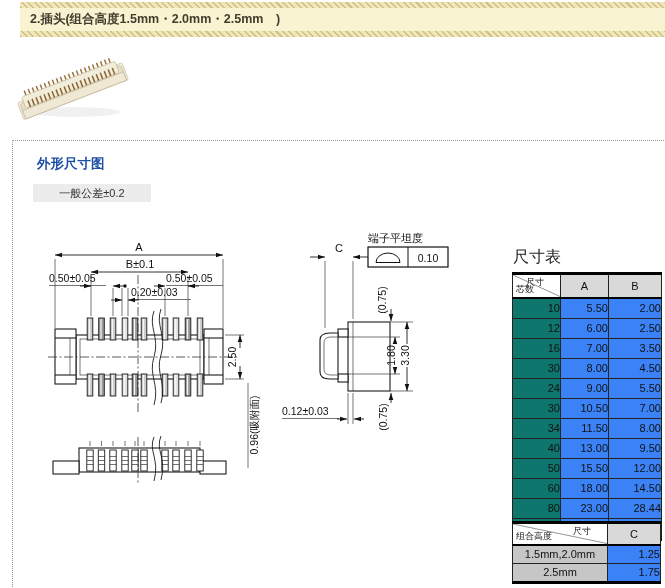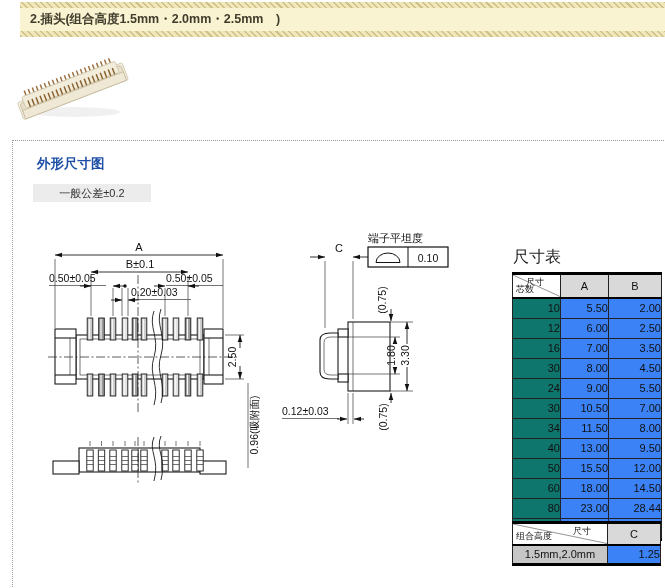--- a/index.html
+++ b/index.html
@@ -346,15 +346,19 @@
           <span class="cb">组合高度</span>
         </td>
         <td class="colhd" style="width:52px;">C</td>
       </tr>
 
         <tr class="h17">
           <td class="hcell">1.5mm,2.0mm</td>
           <td class="num">1.25</td>
         </tr>
 
+        <tr class="h17">
+          <td class="hcell">2.5mm</td>
+          <td class="num">1.75</td>
+        </tr>
       </tbody>
   </table>
 </div>
 
 </body></html>

